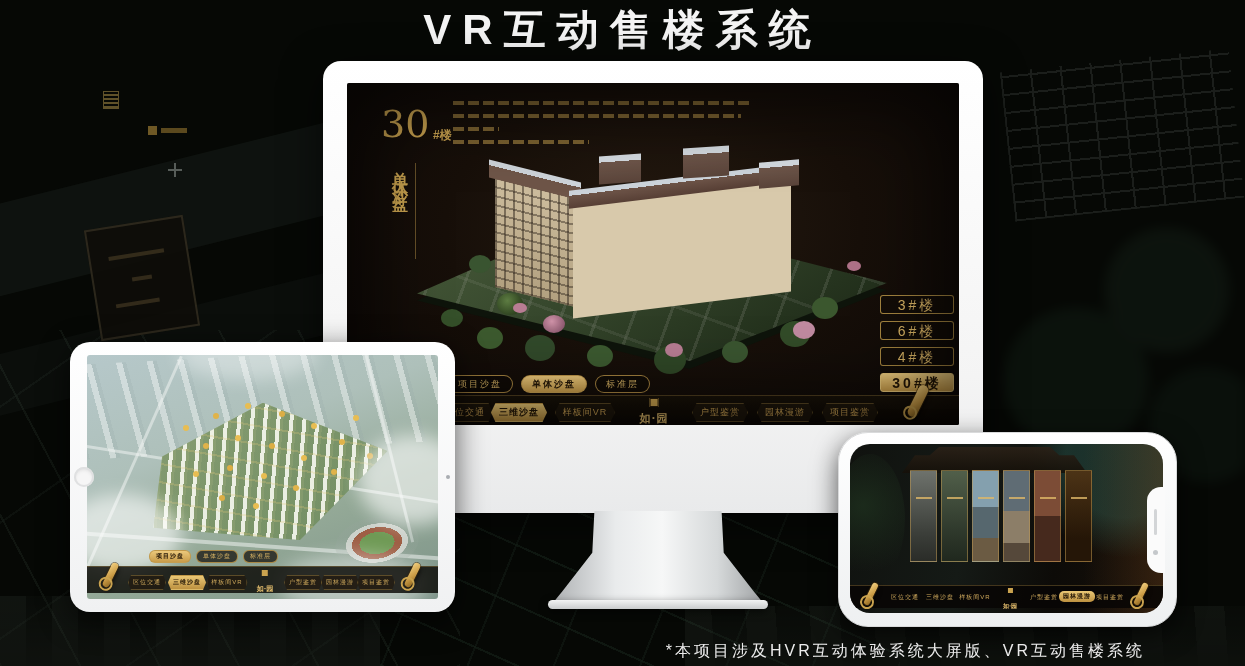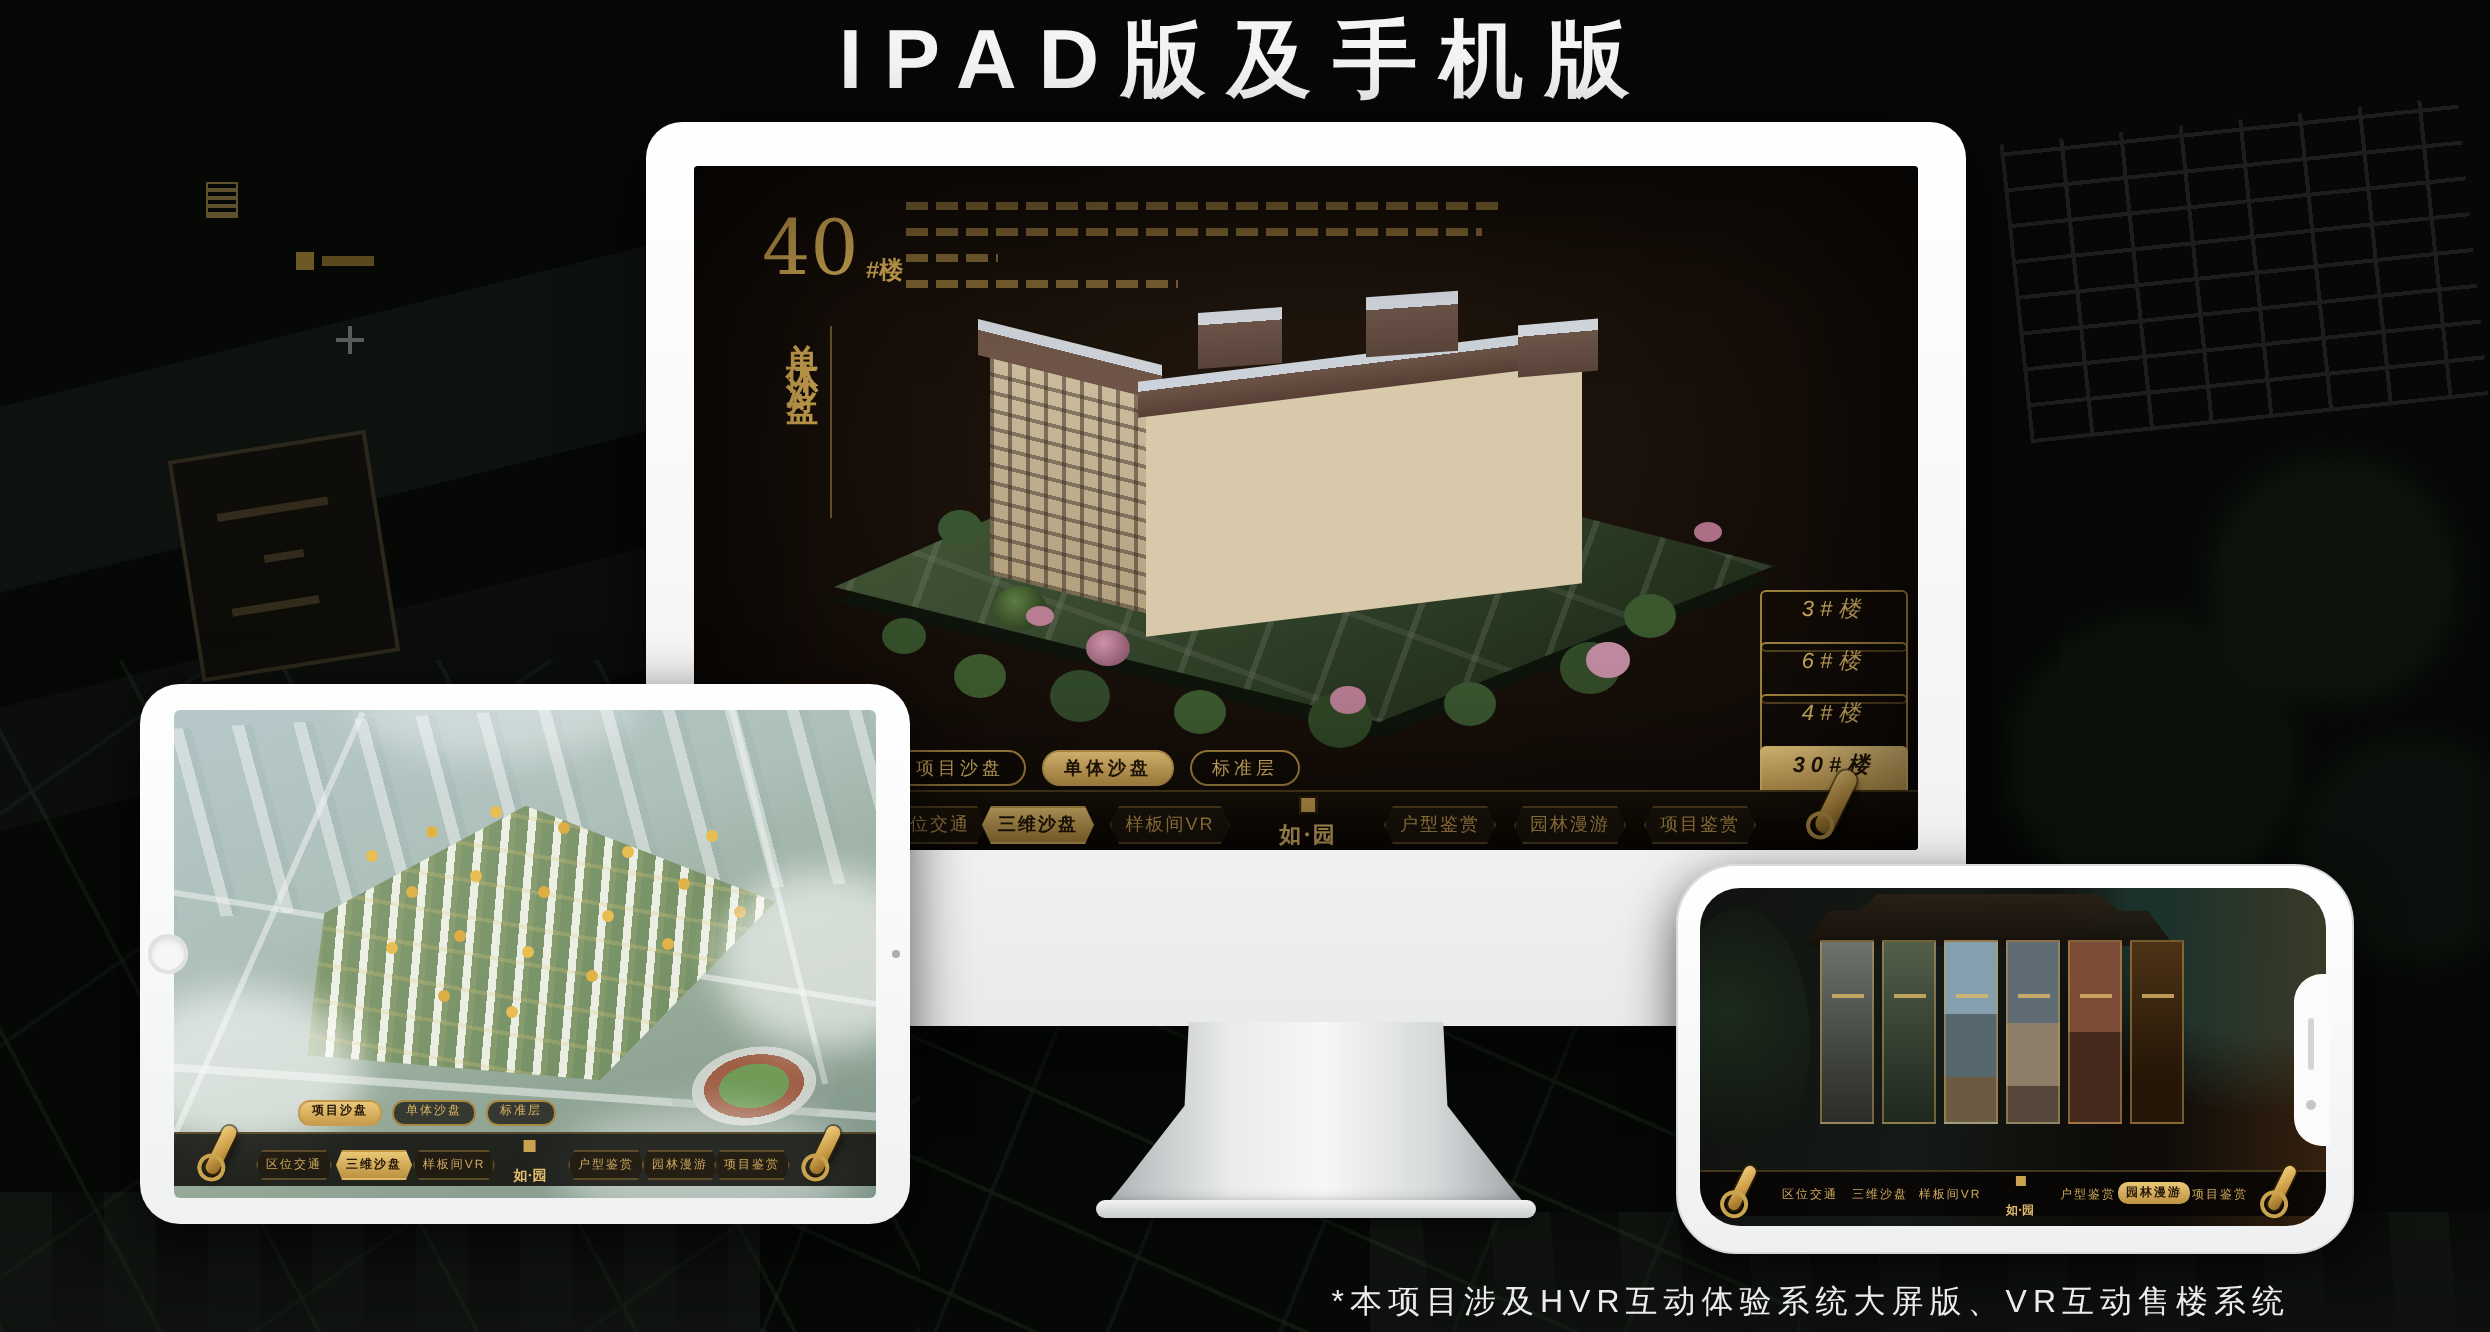--- a/index.html
+++ b/index.html
@@ -117,23 +117,23 @@
       90px 52px 0 0 #3c5a30, 160px 56px 0 3px #2f4726, 225px 48px 0 0 #3a5530,
       285px 30px 0 2px #324b28, 315px 4px 0 0 #3b572e, 240px -74px 0 -2px #36512b,
       120px -96px 0 -4px #31492a, 40px -86px 0 -3px #2f4626, -30px -40px 0 -2px #395430;}
   .trees-pink{position:absolute;left:196px;top:232px;width:22px;height:18px;border-radius:50%;
     background:radial-gradient(circle at 40% 35%,#cf93a8,#8e5a70 75%);
     box-shadow:120px 26px 0 -2px #b87d93, 250px 6px 0 0 #c08aa0, 300px -58px 0 -4px #ad7187,
                -34px -16px 0 -4px #b87d93;}
   .m-vignette{position:absolute;left:0;top:0;width:612px;height:342px;
     box-shadow:inset 0 0 70px 25px rgba(0,0,0,.55);}
 
-  .m-btn{position:absolute;left:533px;width:74px;height:31px;line-height:19px;text-align:center;
-    color:#d9b465;font-size:11px;letter-spacing:3px;border:1px solid rgba(201,162,79,.8);
-    border-radius:3px;background:rgba(18,12,7,.55);box-sizing:border-box;font-style:italic;}
+  .m-btn{position:absolute;left:533px;width:74px;height:19px;line-height:19px;text-align:center;
+    color:#d9b465;font-size:14px;letter-spacing:3px;border:1px solid rgba(201,162,79,.8);
+    border-radius:3px;background:rgba(18,12,7,.55);box-sizing:border-box;}
   .m-btn.active{background:linear-gradient(180deg,#eccb7f,#c69a48);color:#241707;font-weight:bold;border-color:#e8c77a;}
 
   .m-tabs{position:absolute;left:100px;top:292px;display:flex;gap:8px;}
   .tab-pill{height:16px;line-height:16px;padding:0 10px;font-size:9px;letter-spacing:2px;
     color:#d9b465;border:1px solid rgba(190,150,74,.85);border-radius:9px;background:rgba(14,10,6,.7);}
   .tab-pill.active{background:linear-gradient(180deg,#ecc97c,#c89c4a);color:#241707;font-weight:bold;}
 
   .m-nav{position:absolute;left:0;bottom:0;width:612px;height:29px;
     background:linear-gradient(180deg,#191209 0%,#0b0704 100%);
     border-top:1px solid rgba(201,162,79,.35);}
@@ -247,41 +247,41 @@
 <div class="bg-plaque">
   <i style="top:28px;width:56px;"></i>
   <i style="top:52px;width:20px;left:38px;"></i>
   <i style="top:76px;width:44px;"></i>
 </div>
 <div class="bg-trees-r"></div>
 <div class="bg-sketch-r"></div>
 <div class="bg-photo-bl"></div>
 <div class="bg-photo-br"></div>
 
-<div class="page-title">IPAD版及手机版</div>
+<div class="page-title">VR互动售楼系统</div>
 
 <div class="monitor-frame">
   <div class="monitor-screen">
 
     <div class="m-scene">
       <div class="plot-edge"></div>
       <div class="plot"></div>
       <div class="plot-paths"></div>
       <div class="trees"></div>
       <div class="trees-pink"></div>
       <div class="bld-left"></div>
       <div class="bld-right"></div>
       <div class="roof-left"></div>
       <div class="roof-right"></div>
       <div class="cap c1"></div>
       <div class="cap c2"></div>
       <div class="cap c3"></div>
     </div>
 
-    <span class="m-heading-num">40</span>
+    <span class="m-heading-num">30</span>
     <span class="m-heading-suf">#楼</span>
     <div class="m-heading-line"></div>
     <div class="m-heading-vert">单体沙盘</div>
 
     <div class="m-desc">
       <i style="width:300px"></i>
       <i style="width:288px"></i>
       <i style="width:46px"></i>
       <i style="width:136px"></i>
     </div>

